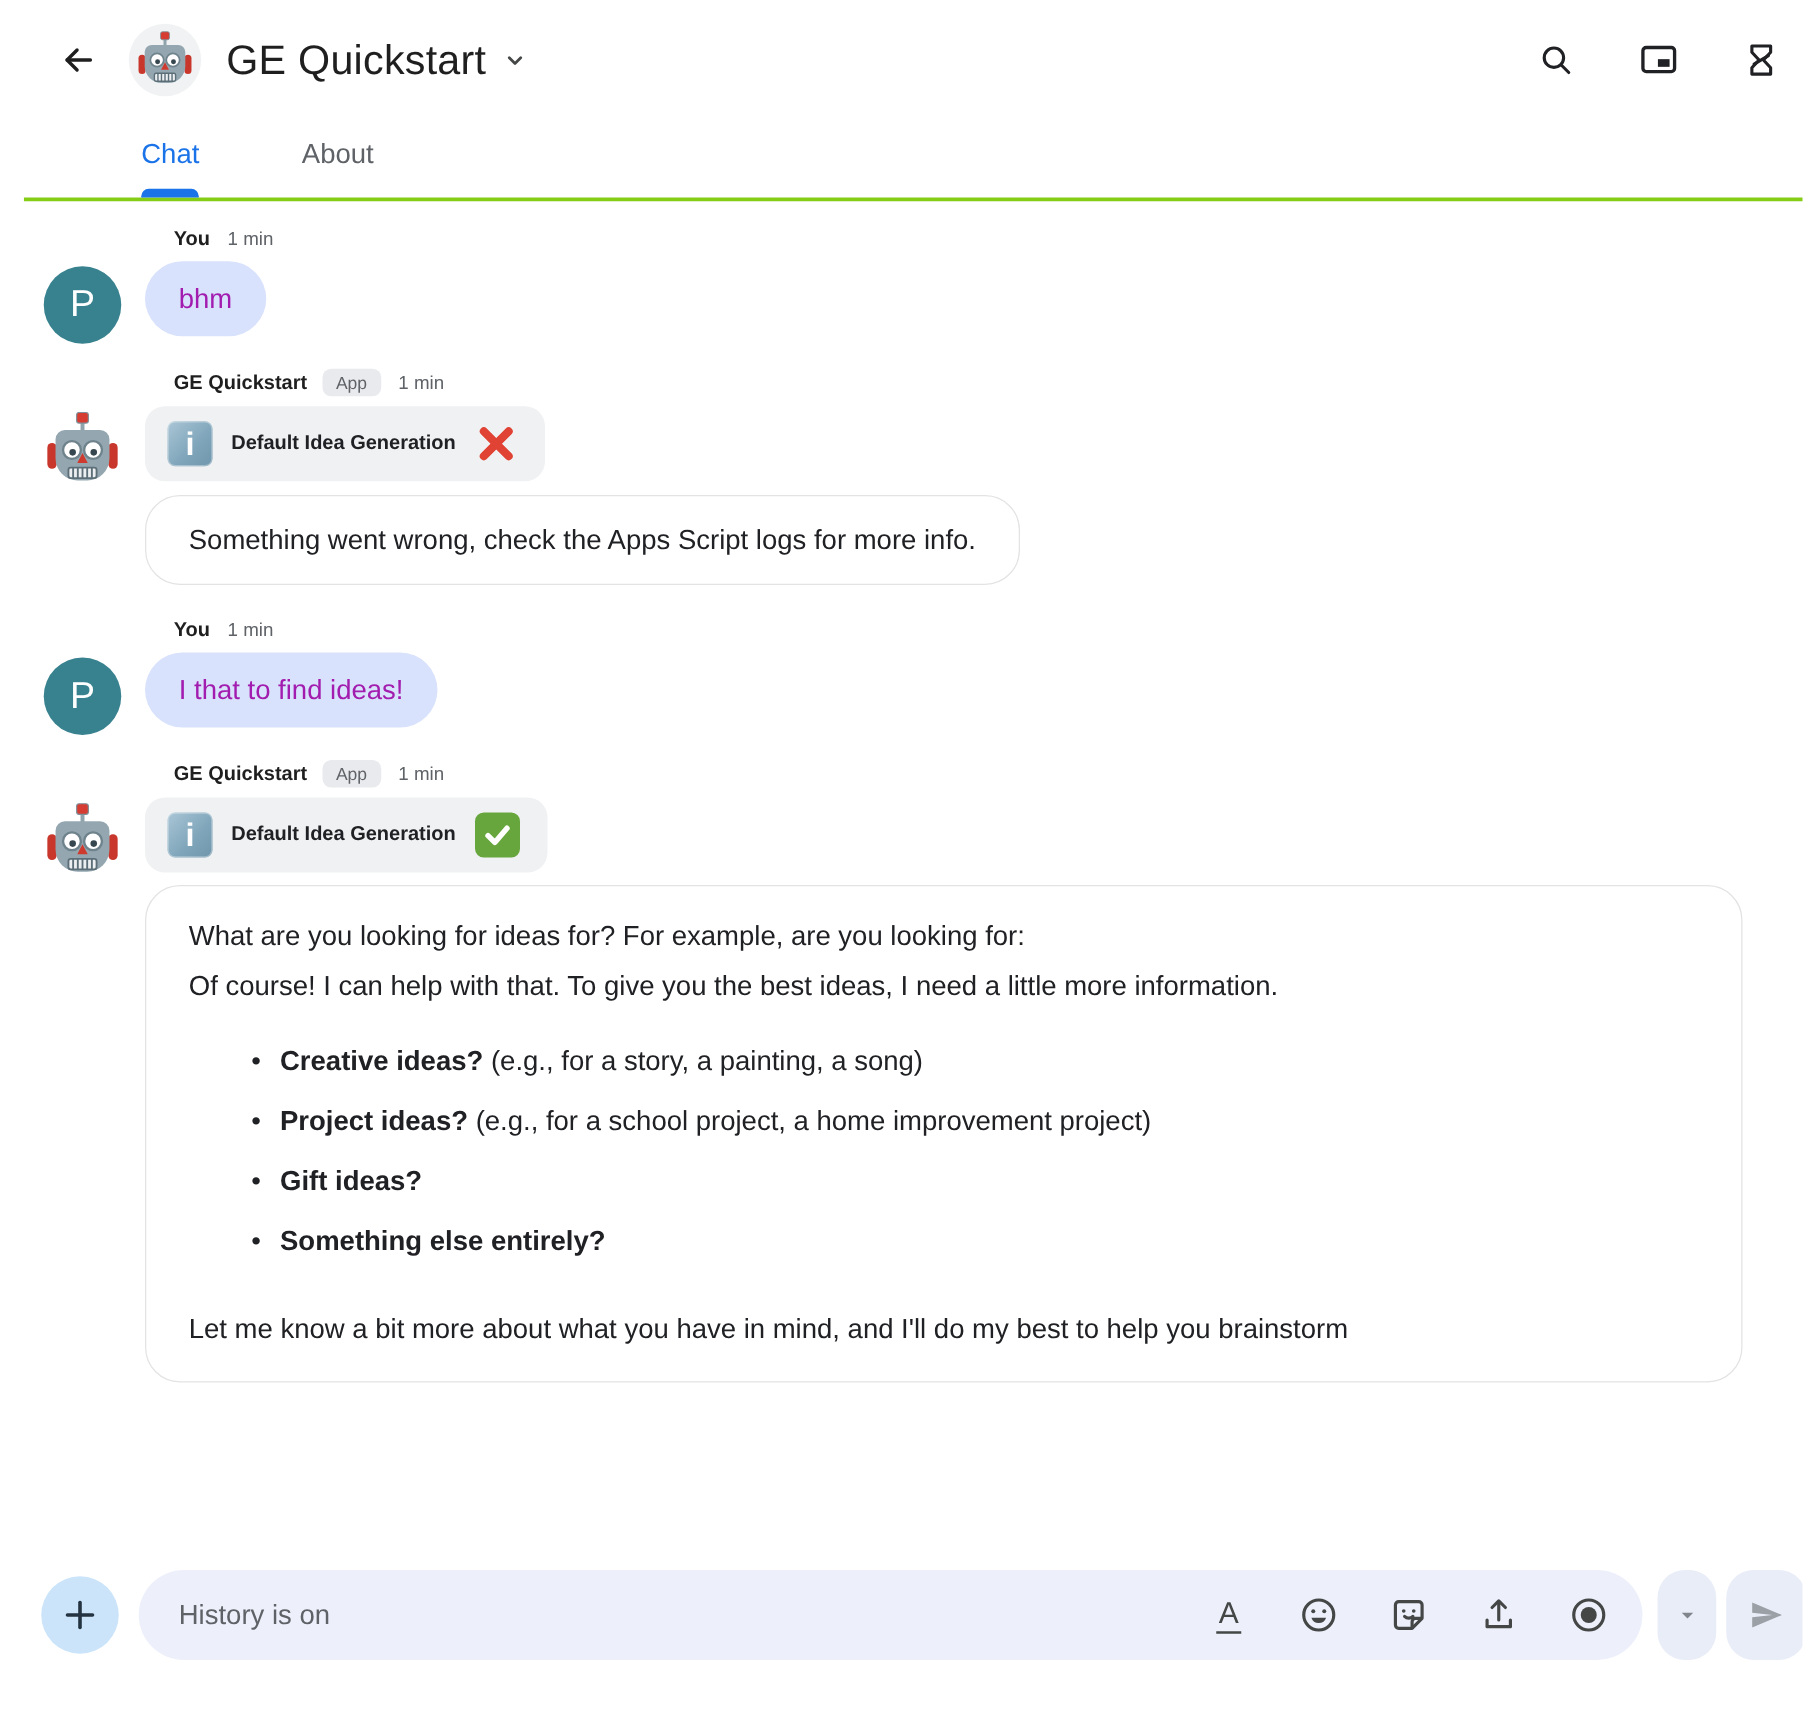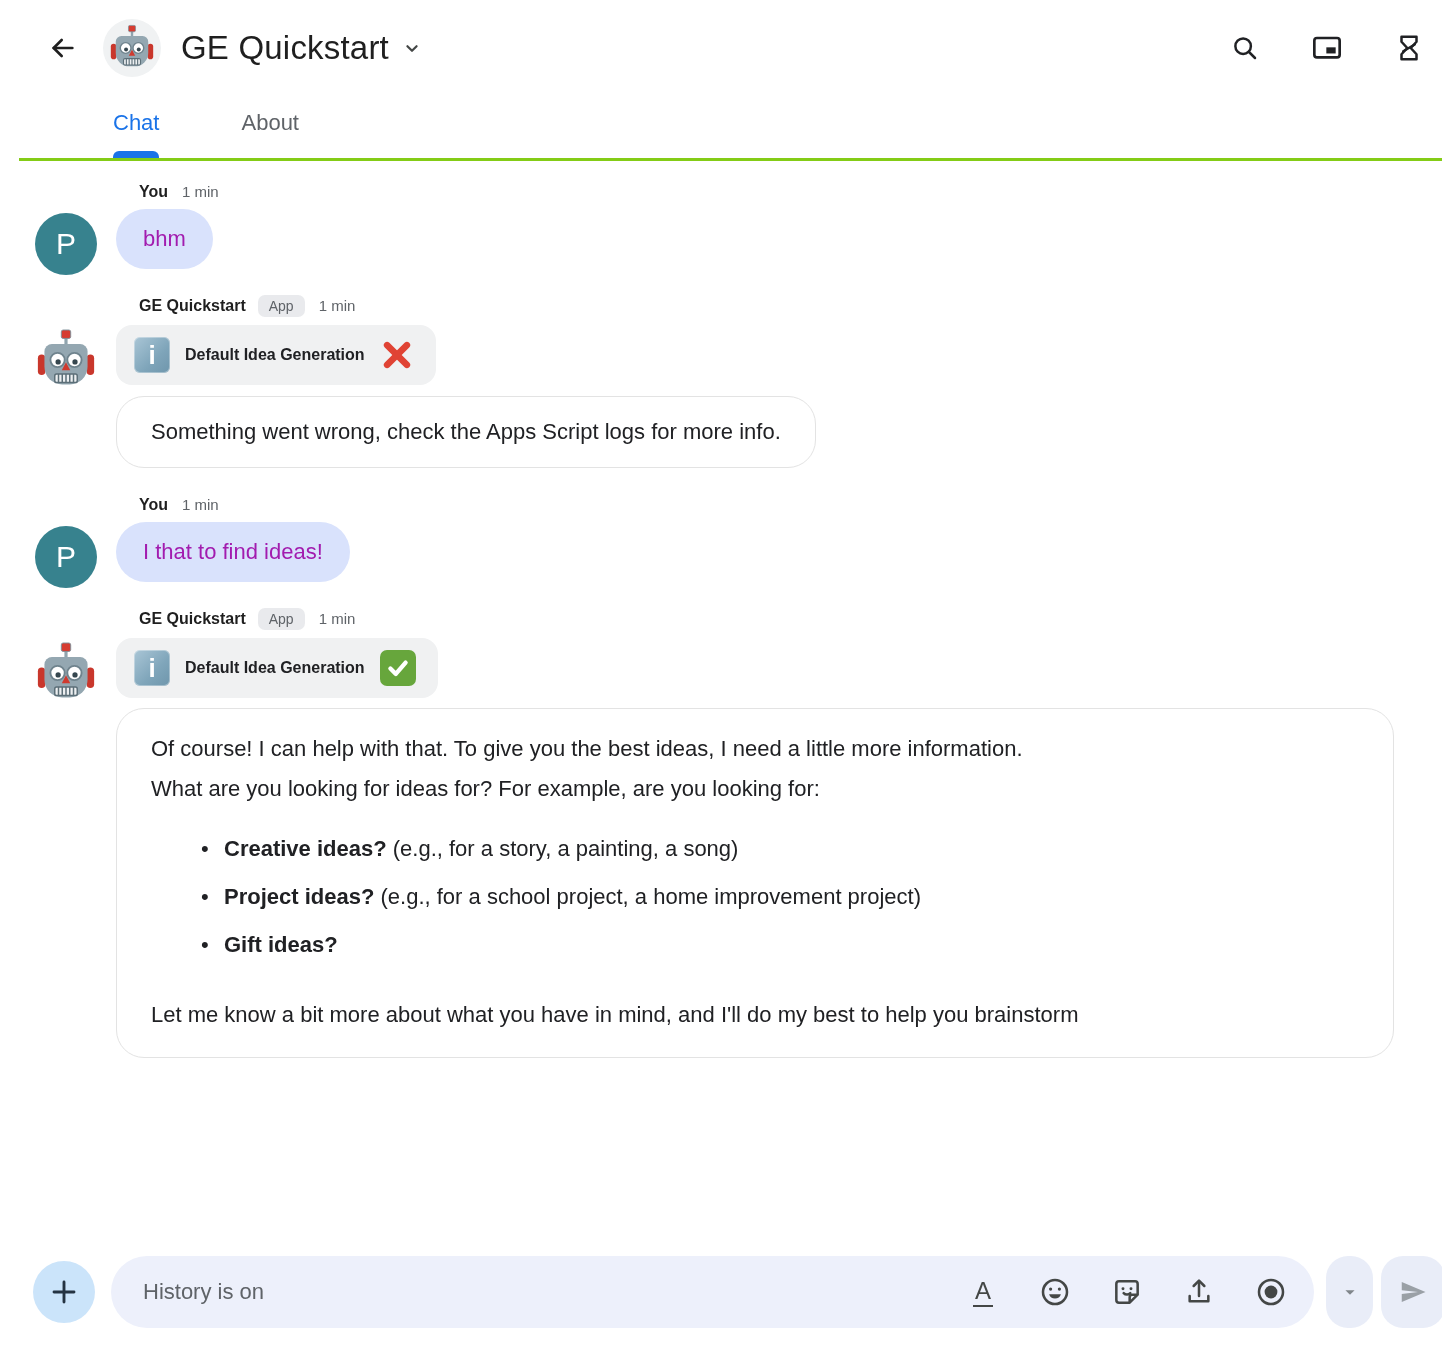--- a/index.html
+++ b/index.html
@@ -207,26 +207,27 @@
       <div class="chip">
         <span class="emoji-info">i</span>
         <span class="chip-title">Default Idea Generation</span>
         <span class="emoji-check">
           <svg width="26" height="26" viewBox="0 0 24 24" fill="none" stroke="#fff" stroke-width="4" stroke-linecap="round" stroke-linejoin="round">
               <path d="M5 12.5 L10 17.5 L19 7"></path>
             </svg>
         </span>
       </div>
       <div class="bubble-big">
+        <p class="line">What are you looking for ideas for? For example, are you looking for:</p>
         <p class="line">Of course! I can help with that. To give you the best ideas, I need a little more information.</p>
-        <p class="line">What are you looking for ideas for? For example, are you looking for:</p>
         <ul>
           <li><span class="b">Creative ideas?</span><span> (e.g., for a story, a painting, a song)</span></li>
           <li><span class="b">Project ideas?</span><span> (e.g., for a school project, a home improvement project)</span></li>
           <li><span class="b">Gift ideas?</span><span></span></li>
+          <li><span class="b">Something else entirely?</span><span></span></li>
         </ul>
         <p class="closing">Let me know a bit more about what you have in mind, and I'll do my best to help you brainstorm</p>
       </div>
     </div>
   </div>
 
   <div class="compose">
     <button class="plus-btn">
       <svg width="30" height="30" viewBox="0 0 24 24" fill="none" stroke="#243342" stroke-width="2.3" stroke-linecap="round">
           <path d="M12 4v16"></path>

